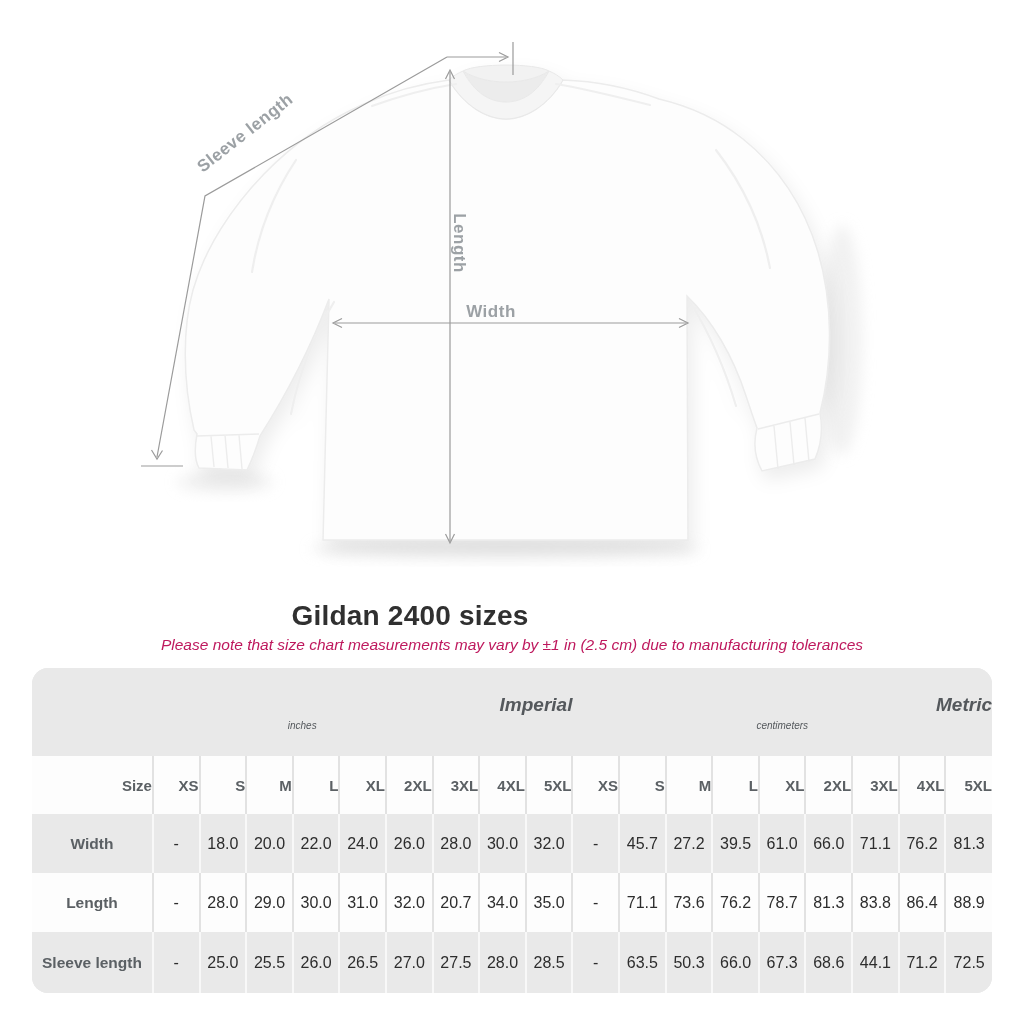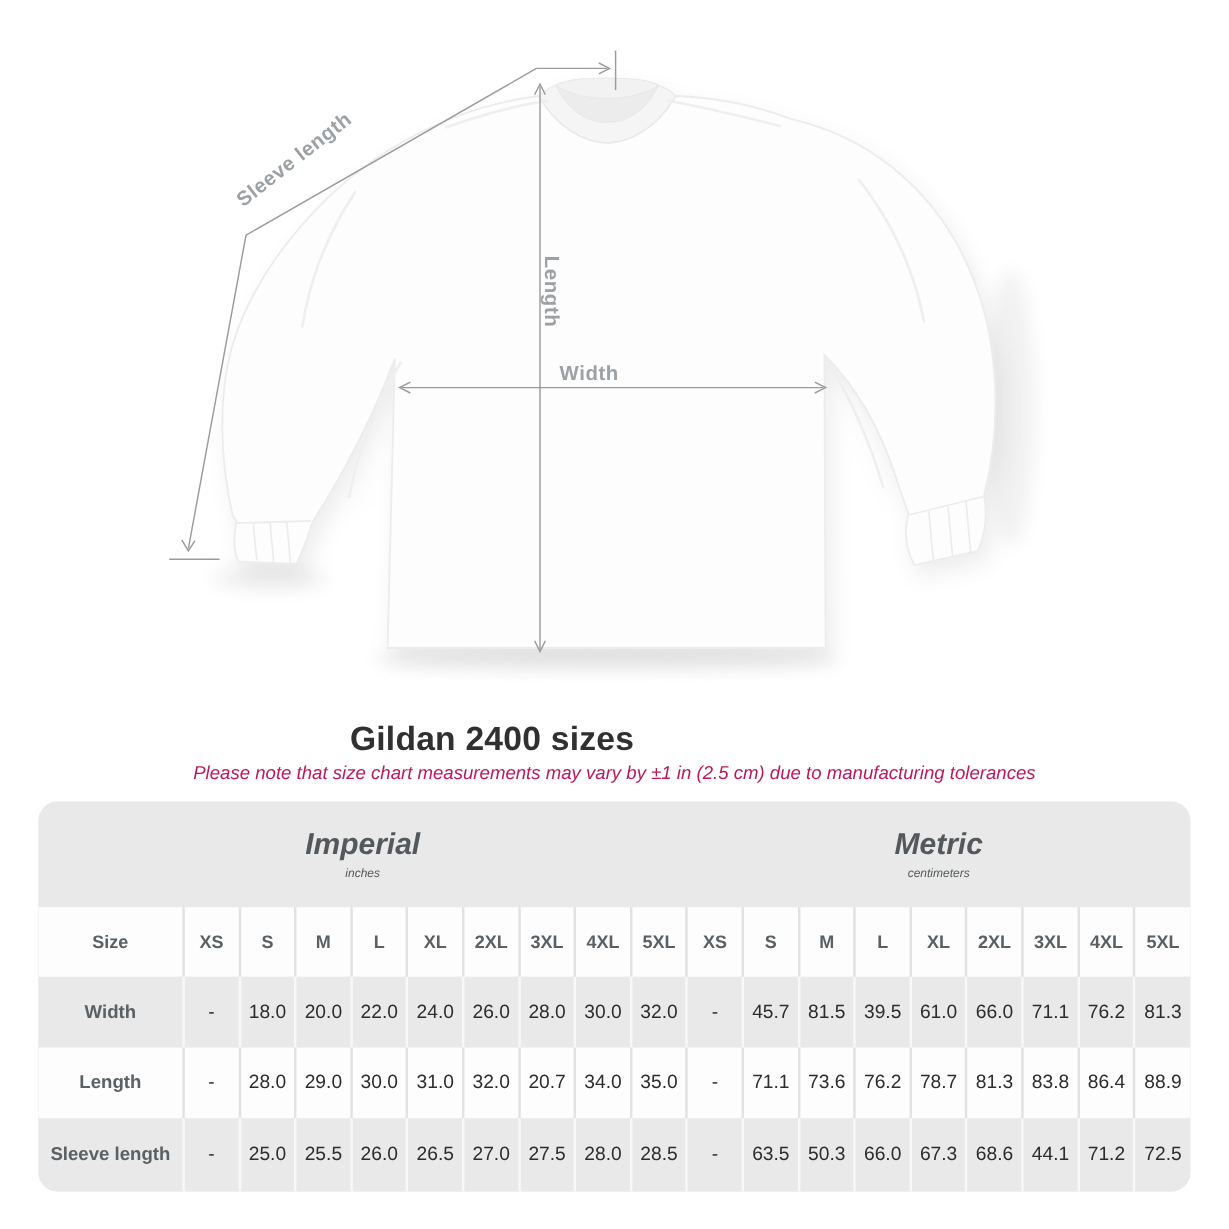--- a/index.html
+++ b/index.html
@@ -31,27 +31,28 @@
     position:absolute;top:668px;left:32px;width:960px;
     border-radius:16px;overflow:hidden;background:var(--table-band);
   }
   table{width:100%;border-collapse:collapse;table-layout:fixed;}
   th,td{vertical-align:middle;text-align:center;}
 
   .unit-row th{
     background:var(--table-band);height:88px;border:none;
     color:#54585c;
   }
-  .unit-label{font-size:25px;font-weight:bold;font-style:italic;}
+  .unit-label{font-size:19px;font-weight:bold;font-style:italic;text-align:right;}
   .unit-sublabel{font-size:10px;font-style:italic;margin-top:4px;font-weight:normal;}
 
   .size-row th{
     background:var(--row-white);height:58px;
     font-size:15px;font-weight:bold;color:var(--text-gray);
     border-left:2px solid var(--sep-on-white);
+    text-align:right;
   }
   .size-row th:first-child{border-left:none;}
 
   tbody tr th.row-label{
     font-size:15.5px;font-weight:bold;color:var(--text-gray);
   }
   tbody tr td.val{font-size:16px;color:var(--text-dark);}
   tbody tr{height:59px;}
   tbody tr:last-child{height:61px;}
 
@@ -225,21 +226,21 @@
             <td class="val">18.0</td>
             <td class="val">20.0</td>
             <td class="val">22.0</td>
             <td class="val">24.0</td>
             <td class="val">26.0</td>
             <td class="val">28.0</td>
             <td class="val">30.0</td>
             <td class="val">32.0</td>
             <td class="val">-</td>
             <td class="val">45.7</td>
-            <td class="val">81.5</td>
+            <td class="val">27.2</td>
             <td class="val">39.5</td>
             <td class="val">61.0</td>
             <td class="val">66.0</td>
             <td class="val">71.1</td>
             <td class="val">76.2</td>
             <td class="val">81.3</td>
           </tr>
           <tr class="white-row">
             <th class="row-label">Length</th>
             <td class="val">-</td>

